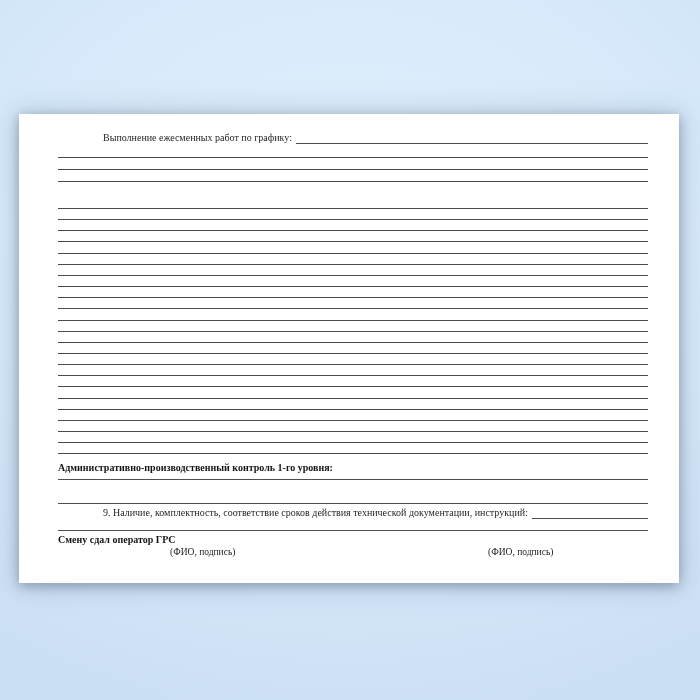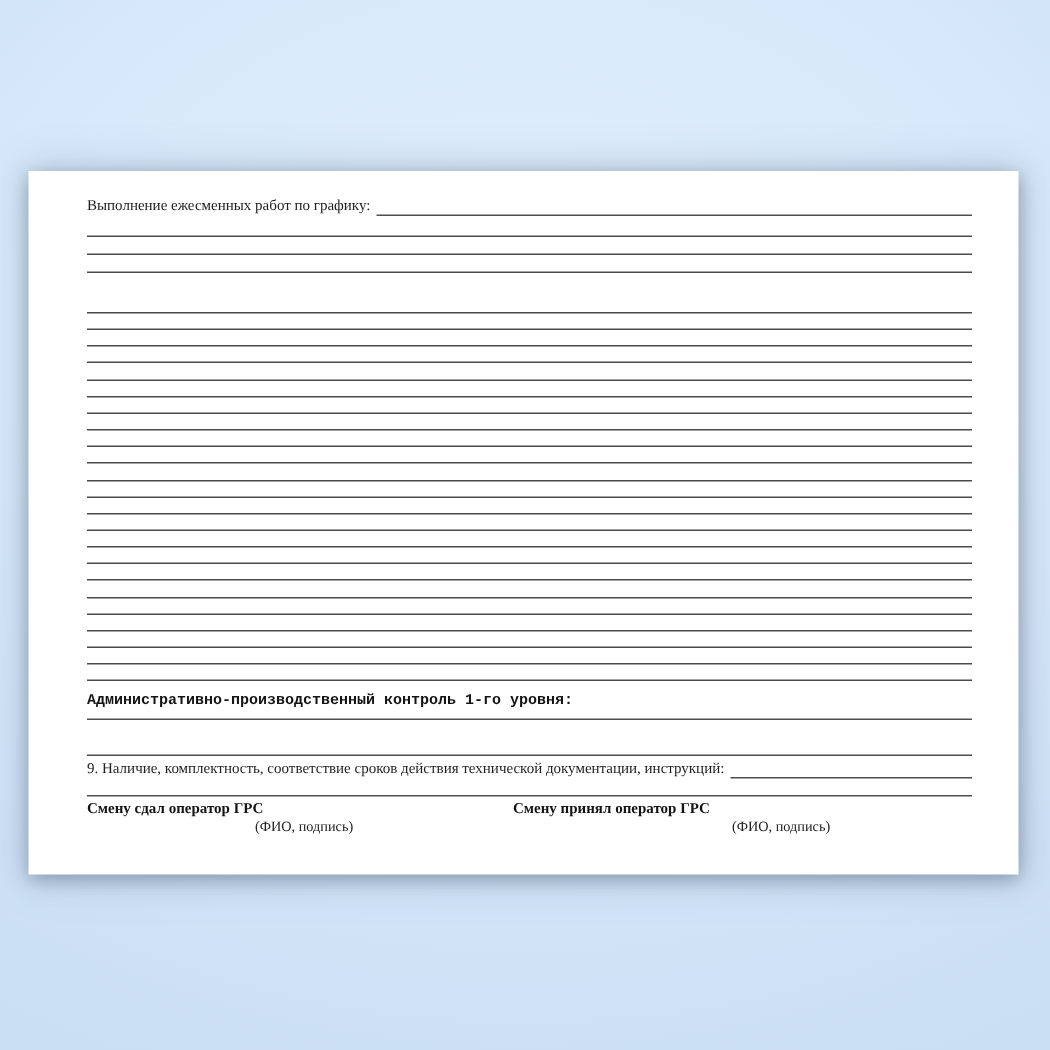--- a/index.html
+++ b/index.html
@@ -14,21 +14,21 @@
     background:#ffffff;
     box-shadow:0 3px 12px rgba(84,100,120,0.55), 0 0 28px rgba(110,130,155,0.30);
   }
   .layer{position:absolute;inset:0;}
   .row{
     position:absolute;left:39px;right:31px;height:13px;
     display:flex;align-items:flex-end;
     font-size:10px;line-height:13px;color:#1f1f1f;
     white-space:nowrap;
   }
-  .row .t{padding-right:4px;}
+  .row .t{padding-right:4px;margin-left:45px;}
   .row .blank{
     flex:1;height:12px;
     border-bottom:1.2px solid #4f4f4f;
   }
   .rline{
     position:absolute;left:39px;right:31px;height:0;
     border-bottom:1.5px solid #4a4a4a;
   }
   .fullline{
     position:absolute;left:39px;right:31px;height:0;
@@ -92,42 +92,38 @@
         <div class="rline" style="top: 261.25px;"></div>
         <div class="rline" style="top: 272.4px;"></div>
         <div class="rline" style="top: 283.55px;"></div>
         <div class="rline" style="top: 294.7px;"></div>
         <div class="rline" style="top: 305.85px;"></div>
         <div class="rline" style="top: 317px;"></div>
         <div class="rline" style="top: 328.15px;"></div>
         <div class="rline" style="top: 339.3px;"></div>
       </div>
 
-    <div class="heading" style="top:347px;font-family:Liberation Mono, monospace;">Административно-производственный контроль 1-го уровня:</div>
+    <div class="heading" style="top:347px;">Административно-производственный контроль 1-го уровня:</div>
 
     <div class="row" style="top:353px;">
       <span class="blank"></span>
     </div>
 
     <div class="fullline" style="top:389px;"></div>
 
     <div class="row" style="top:392px;">
       <span class="t">9. Наличие, комплектность, соответствие сроков действия технической документации, инструкций:</span>
       <span class="blank"></span>
     </div>
     <div class="fullline" style="top:416px;"></div>
 
     <div class="sigrow">
       <div class="sigcell-left">
         <span class="t bold">Смену сдал оператор ГРС</span>
         <span class="blank"></span>
       </div>
       <div class="siggap"></div>
-      <div class="sigcell-right">
-        <span class="t bold">Смену принял оператор ГРС</span>
-        <span class="blank"></span>
-      </div>
     </div>
     <div class="fio fio-left">(ФИО, подпись)</div>
     <div class="fio fio-right">(ФИО, подпись)</div>
 
   </div>
 </div>
 
 </body></html>

